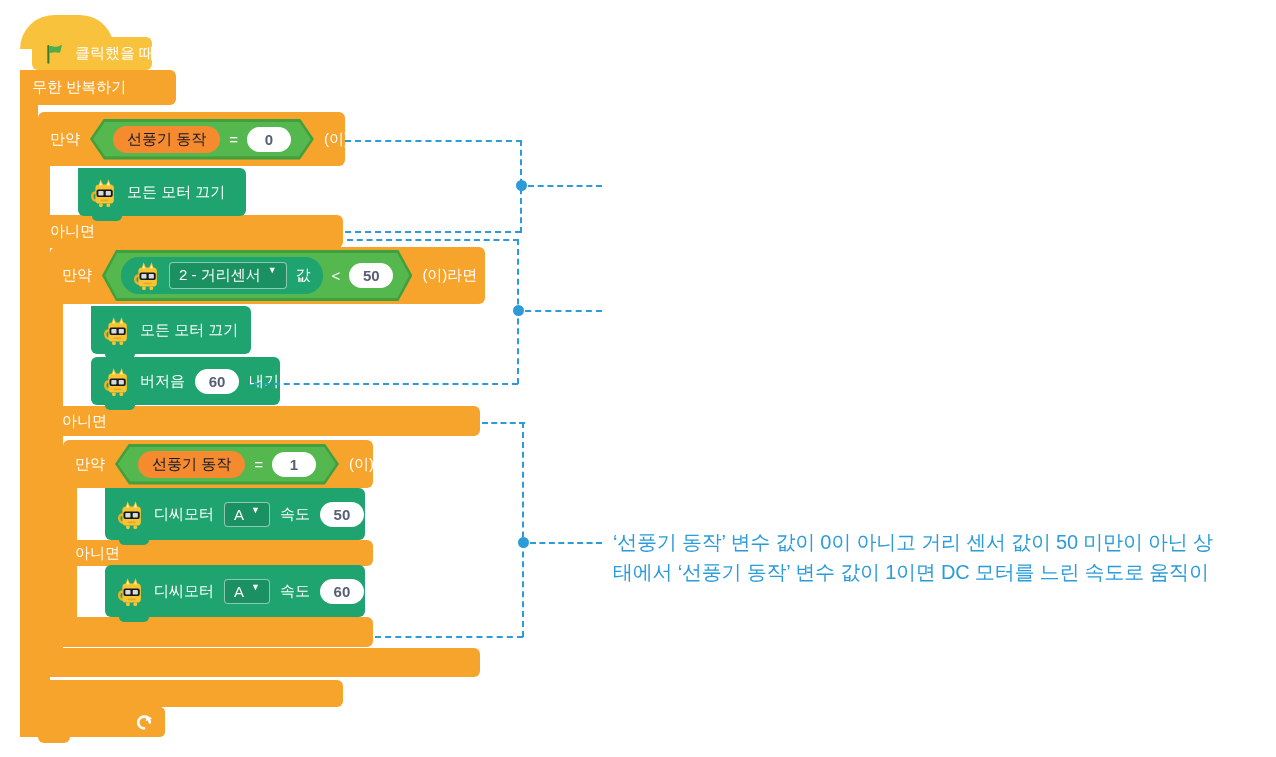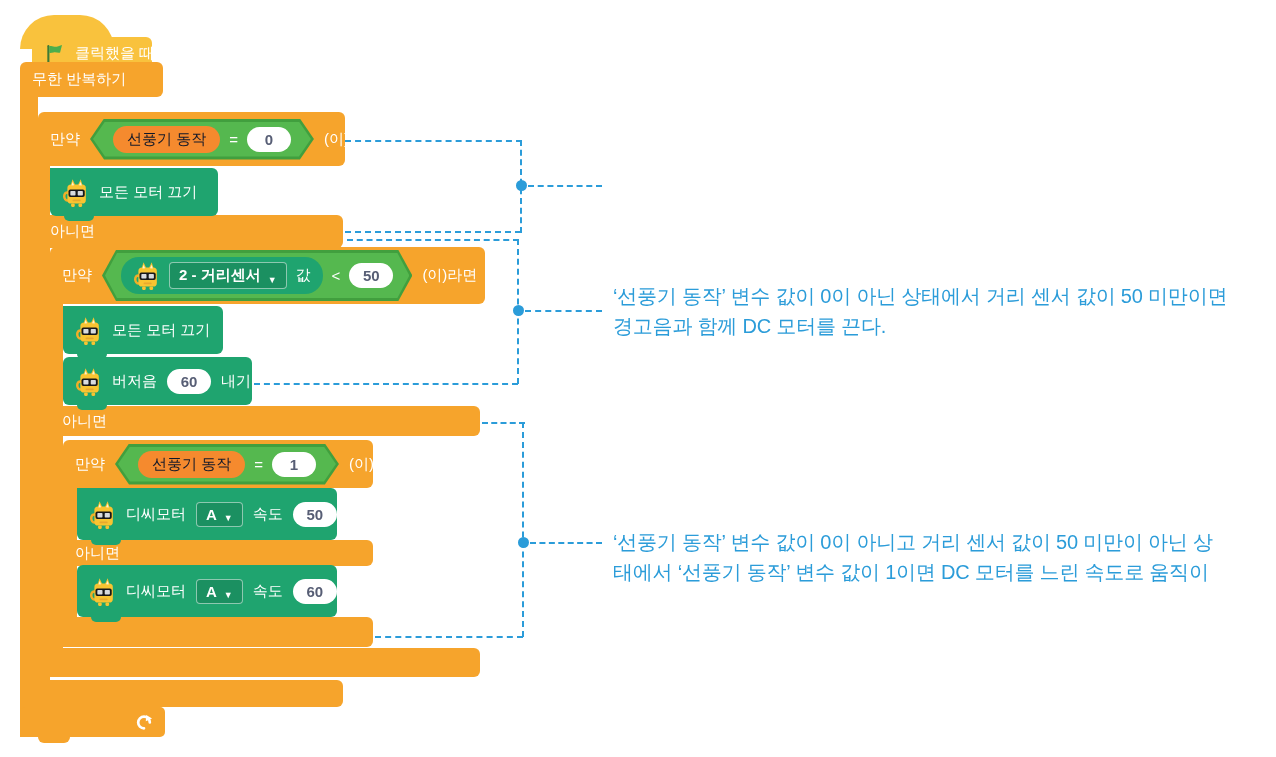--- a/index.html
+++ b/index.html
@@ -2,37 +2,37 @@
 <html><head>
 <meta charset="utf-8">
 <style>
   html,body{margin:0;padding:0;background:#fff;}
   .canvas{position:relative;width:1276px;height:757px;background:var(--bg,#fff);overflow:hidden;
           font-family:"Liberation Sans","DejaVu Sans",sans-serif;}
   
   .abs{position:absolute;box-sizing:border-box;}
   .gold{background:var(--ev);}
   .orange{background:var(--ctl);}
-  .teal{background:var(--dev);}
+  .teal{background:var(--dev);margin-left:28px;}
   .bar{border-radius:5px;display:flex;align-items:center;gap:10px;padding:0 12px;z-index:2;}
   .spine{z-index:1;border-radius:0;}
   .bump::after{content:"";position:absolute;left:14px;bottom:-5px;width:30px;height:6px;
                background:inherit;border-radius:0 0 5px 5px;}
   .lbl{color:#fff;font-size:15px;font-weight:500;white-space:nowrap;}
   
   .hex{clip-path:polygon(14px 0,calc(100% - 14px) 0,100% 50%,calc(100% - 14px) 100%,14px 100%,0 50%);
        background:var(--opd);padding:3px;display:inline-flex;}
   .hex-in{clip-path:polygon(12px 0,calc(100% - 12px) 0,100% 50%,calc(100% - 12px) 100%,12px 100%,0 50%);
        background:var(--op);display:flex;align-items:center;gap:9px;padding:4px 20px;width:100%;box-sizing:border-box;}
   .oval-var{background:var(--var);border-radius:999px;padding:4px 14px;color:#0f172a;font-size:15px;font-weight:500;white-space:nowrap;}
   .oval-val{background:#fff;border-radius:999px;min-width:22px;text-align:center;padding:4px 11px;
             color:var(--valtext);font-size:15px;font-weight:600;}
   .reporter{background:var(--dev);border-radius:18px;display:flex;align-items:center;gap:9px;padding:3px 12px;}
   .dd{border:1px solid rgba(255,255,255,.5);background:rgba(0,0,0,.12);border-radius:4px;
-      padding:3px 9px;color:#fff;font-size:15px;font-weight:700;display:flex;align-items:flex-end;gap:7px;white-space:nowrap;}
+      padding:3px 9px;color:#fff;font-size:15px;font-weight:400;display:flex;align-items:flex-start;gap:7px;white-space:nowrap;}
   .dd .arw{font-size:9px;line-height:1;}
   .icon{display:inline-flex;align-items:center;}
   
   .dash-h{position:absolute;height:0;border-top:2.5px dashed var(--blue);z-index:3;}
   .dash-v{position:absolute;width:0;border-left:2.5px dashed var(--blue);z-index:3;}
   .dot{position:absolute;width:11px;height:11px;border-radius:50%;background:var(--blue);z-index:4;}
   .note{position:absolute;color:var(--blue);font-size:20px;line-height:30px;font-weight:500;
         white-space:nowrap;z-index:3;letter-spacing:-0.2px;}
 </style>
 </head>
@@ -45,21 +45,21 @@
     <span class="icon">
         <svg width="21" height="22" viewBox="0 0 24 24">
           <path d="M5 3v19" stroke="#3E7A34" stroke-width="2.4" stroke-linecap="round"></path>
           <path d="M6 3.4C9 1.7 11.5 4.5 14.5 3.7 17 3 19.6 2.1 20.6 1.8L18.4 10.4C15.8 11.2 13.6 9.4 10.8 10.2 8.6 10.8 6.9 10.9 6 10.6Z" fill="#4CAE4C"></path>
         </svg>
       </span>
     <span class="lbl">클릭했을 때</span>
   </div>
 
   <div class="abs orange spine" style="left:20px;top:70px;width:18px;height:667px;"></div>
-  <div class="abs orange bar" style="left:20px;top:62px;width:143px;height:35px;border-radius:6px 6px 6px 0;">
+  <div class="abs orange bar" style="left:20px;top:70px;width:156px;height:35px;border-radius:6px 6px 6px 0;">
     <span class="lbl">무한 반복하기</span>
   </div>
   <div class="abs orange bar" style="left:20px;top:707px;width:145px;height:30px;justify-content:flex-end;">
     <span class="icon">
         <svg width="18" height="17" viewBox="0 0 20 19">
           <path d="M10 16a6.5 6.5 0 1 1 6.5-6.5" fill="none" stroke="#fff" stroke-width="3" stroke-linecap="round"></path>
           <path d="M12.5 1.2l6.5 3.8-7 3.2z" fill="#fff"></path>
         </svg>
       </span>
   </div>
@@ -261,22 +261,18 @@
   <div class="dash-h" style="left:254px;top:383px;width:264px;"></div>
   <div class="dot" style="left:513px;top:305px;"></div>
   <div class="dash-h" style="left:525px;top:310px;width:77px;"></div>
 
   <div class="dash-h" style="left:482px;top:422px;width:43px;"></div>
   <div class="dash-v" style="left:522px;top:422px;height:215px;"></div>
   <div class="dash-h" style="left:375px;top:636px;width:148px;"></div>
   <div class="dot" style="left:518px;top:537px;"></div>
   <div class="dash-h" style="left:530px;top:542px;width:72px;"></div>
 
-  <div class="note" style="left:613px;top:281px;">
-    <div>‘선풍기 동작’ 변수 값이 0이 아닌 상태에서 거리 센서 값이 50 미만이면</div>
-    <div>경고음과 함께 DC 모터를 끈다.</div>
-  </div>
   <div class="note" style="left:613px;top:527px;">
     <div>‘선풍기 동작’ 변수 값이 0이 아니고 거리 센서 값이 50 미만이 아닌 상</div>
     <div>태에서 ‘선풍기 동작’ 변수 값이 1이면  DC 모터를 느린 속도로 움직이</div>
   </div>
 
 </div>
 
 </body></html>

